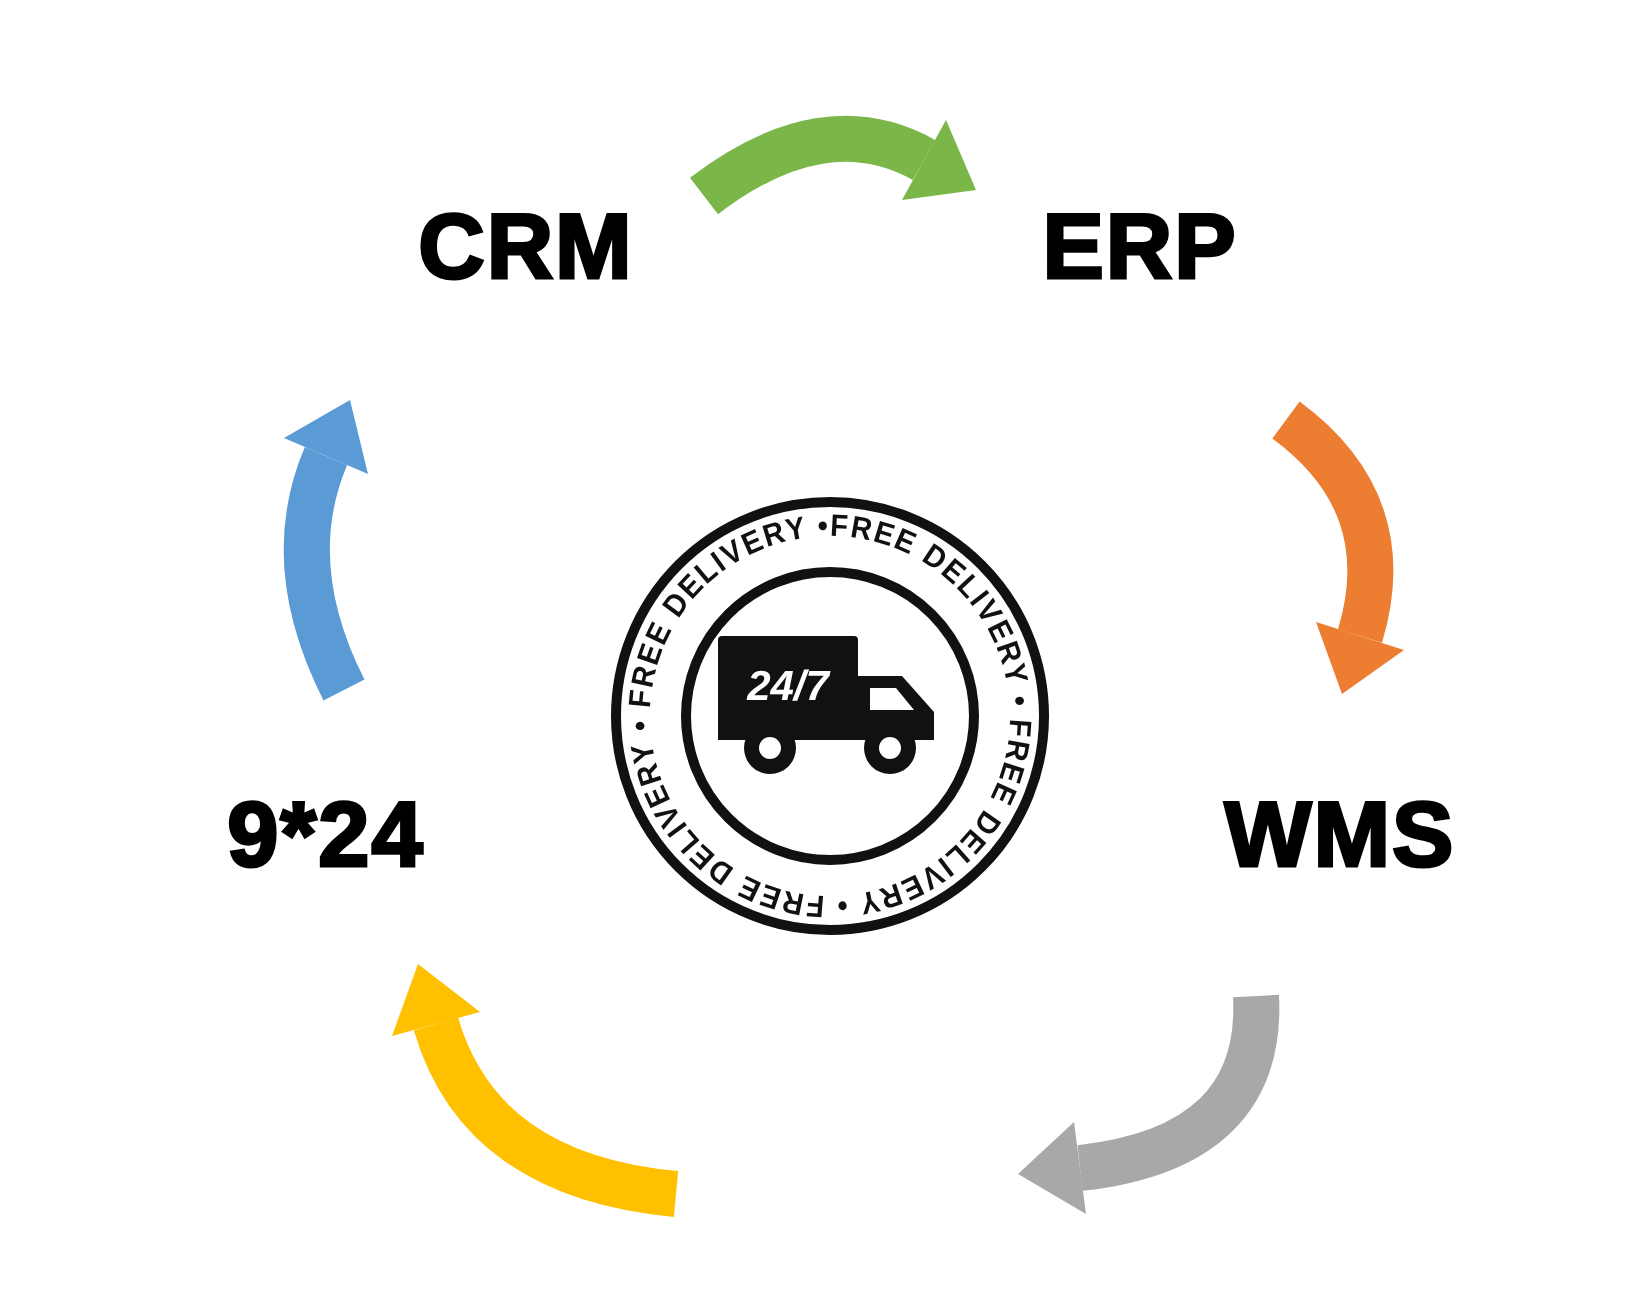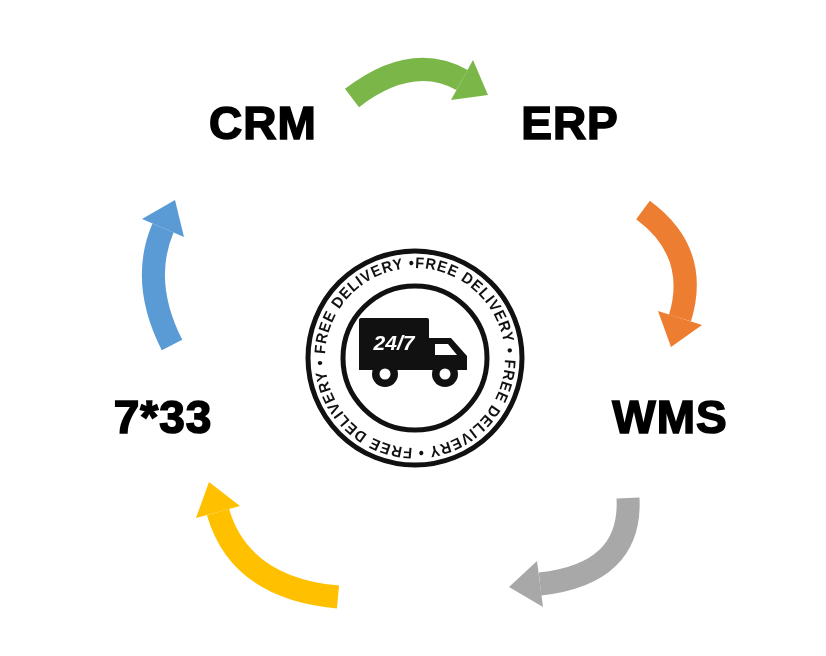--- a/index.html
+++ b/index.html
@@ -91,21 +91,21 @@
 
     <g>
       <path d="M 172 345 Q 140 282 163 228" fill="none" stroke-width="23" stroke="#5b9bd5"></path>
       <polygon points="175,200 184,237 142,219" fill="#5b9bd5"></polygon>
     </g>
   </svg>
 
   <div class="node-label pos-crm">CRM</div>
   <div class="node-label pos-wms">WMS</div>
   <div class="node-label pos-erp">ERP</div>
-  <div class="node-label pos-724">7*33</div>
+  <div class="node-label pos-724">9*24</div>
 
   <svg class="badge" width="236" height="236" viewBox="-118 -118 236 236">
     <defs>
       <path id="ring-path" d="M 0 -90 A 90 90 0 1 1 -0.05 -90"></path>
     </defs>
 
     <circle class="stamp-circle" cx="0" cy="0" r="107" stroke-width="5"></circle>
     <circle class="stamp-circle" cx="0" cy="0" r="72" stroke-width="5"></circle>
 
     <text class="ring-text">

